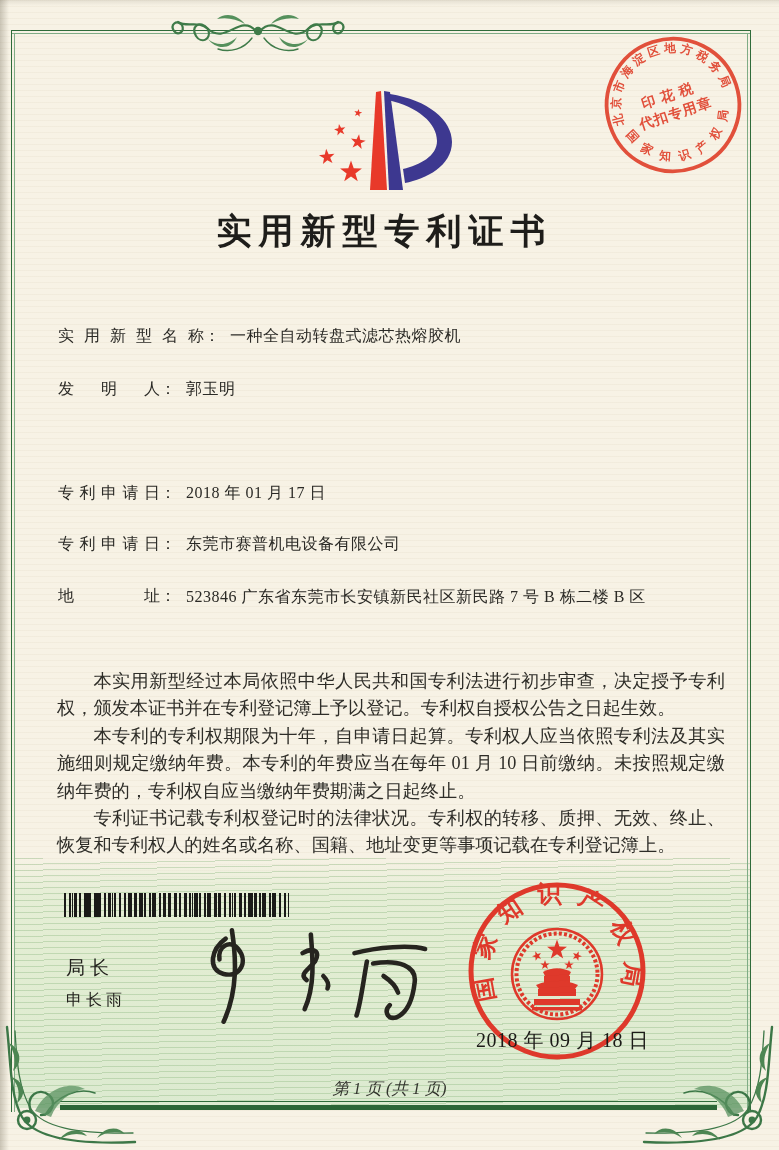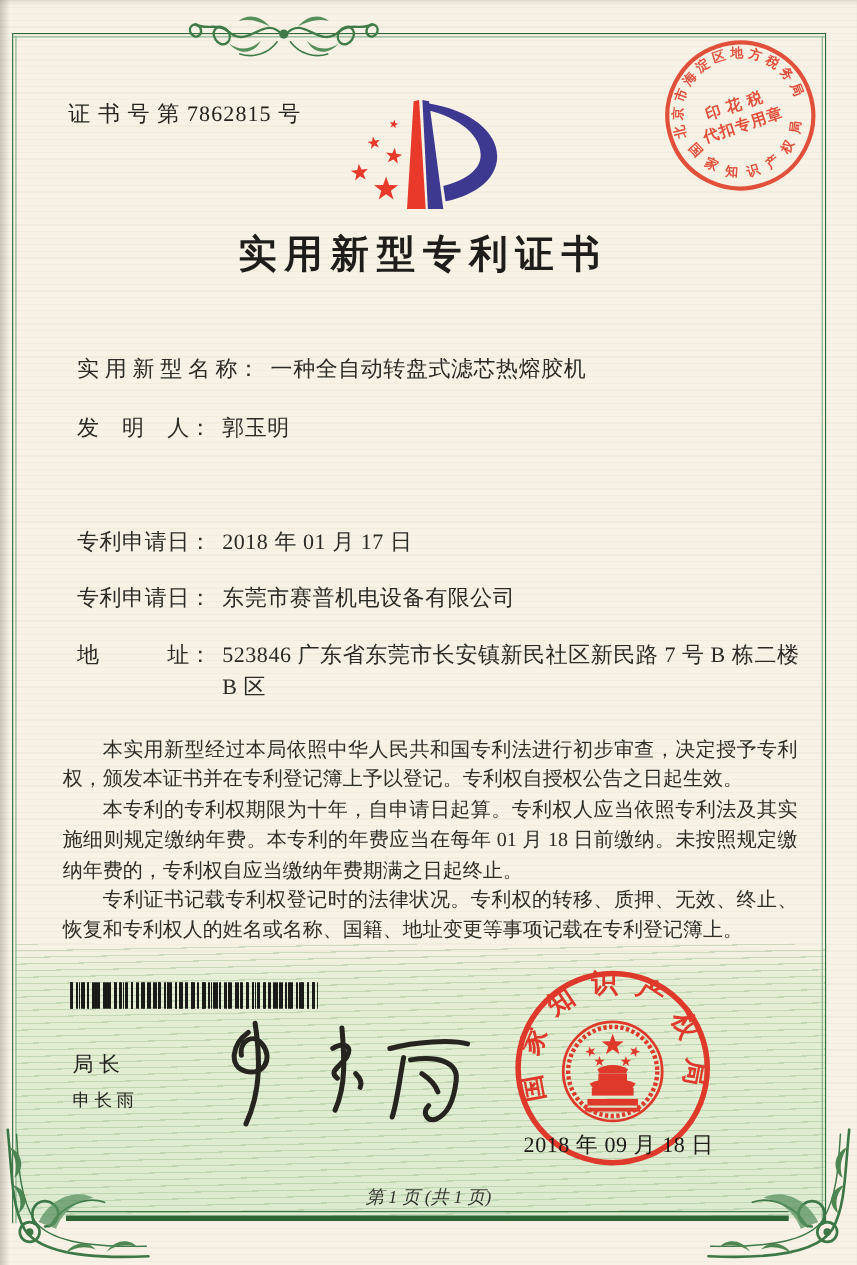--- a/index.html
+++ b/index.html
@@ -31,21 +31,21 @@
   .top-orn{left:168px;top:5px;width:180px;height:50px;}
   .corner-l{left:1px;top:1025px;width:138px;height:124px;}
   .corner-r{right:1px;top:1025px;width:138px;height:124px;transform:scaleX(-1);}
   
   .cert-no{position:absolute;left:62px;top:90px;font-size:20px;letter-spacing:1px;color:#24231f;}
   .logo{position:absolute;left:306px;top:84px;width:160px;height:122px;}
   .tax-stamp{position:absolute;left:600px;top:32px;width:146px;height:146px;transform:rotate(-18deg);opacity:.93;}
   .title{position:absolute;left:12px;right:29px;top:208px;text-align:center;
          font-size:35px;font-weight:600;letter-spacing:7px;padding-left:7px;color:#1e1d1a;}
   
-  .frow{position:absolute;left:58px;right:40px;font-size:20px;line-height:28px;white-space:nowrap;margin-left:12px;}
+  .frow{position:absolute;left:58px;right:40px;font-size:16px;line-height:28px;white-space:nowrap;}
   .flabel{display:inline-block;width:102px;text-align:justify;text-align-last:justify;vertical-align:top;}
   .flabel.w6{width:146px;}
   .fcolon{display:inline-block;vertical-align:top;}
   .fvalue{display:inline-block;vertical-align:top;margin-left:10px;letter-spacing:.5px;}
   .fvalue.wrap{width:535px;white-space:normal;line-height:29px;}
   .grant{position:absolute;left:397px;top:0;}
   
   .paras{position:absolute;left:57px;top:668px;width:668px;font-size:18.2px;line-height:27.4px;
          text-align:justify;color:#2e2d28;}
   .paras p{margin:0;text-indent:2em;}
@@ -119,21 +119,20 @@
       <path d="M30,87 C24,70 38,62 48,70 C56,77 51,90 40,90"></path>
       <path d="M44,90 C56,70 78,62 94,68" stroke-width="1.6"></path>
       <path d="M8,18 C20,24 22,38 12,46 C16,34 12,26 8,18 Z" fill="#4d8653" stroke="none"></path>
       <path d="M10,52 C24,56 26,70 16,78 C20,66 16,58 10,52 Z" fill="#4d8653" stroke="none"></path>
       <path d="M58,115 C66,103 80,103 86,111 C76,107 66,109 58,115 Z" fill="#4d8653" stroke="none"></path>
       <path d="M96,113 C104,101 118,101 124,109 C114,105 104,107 96,113 Z" fill="#4d8653" stroke="none"></path>
       <path d="M34,86 C46,62 70,56 84,64 C70,66 56,76 50,92 Z" fill="#5a9160" stroke="none" opacity=".75"></path>
     </g>
   </svg>
 
-  <div class="cert-no">证 书 号 第 7862815 号</div>
 
   <svg class="logo" viewBox="0 0 160 122">
     <defs>
       <path id="starA" d="M0,-10 L-2.35,-3.24 L-9.51,-3.09 L-3.8,1.24 L-5.88,8.09 L0,4 L5.88,8.09 L3.8,1.24 L9.51,-3.09 L2.35,-3.24 Z"></path>
     </defs>
     <g fill="#e8392a">
       <use href="#starA" transform="translate(52,29) scale(.42) rotate(12)"></use>
       <use href="#starA" transform="translate(34,46) scale(.6) rotate(-10)"></use>
       <use href="#starA" transform="translate(52,58) scale(.78) rotate(8)"></use>
       <use href="#starA" transform="translate(21,73) scale(.82) rotate(-6)"></use>
@@ -175,21 +174,21 @@
   </div>
   <div class="frow" style="top:530px">
     <span class="flabel">专利申请日</span><span class="fcolon">：</span><span class="fvalue">东莞市赛普机电设备有限公司</span>
   </div>
   <div class="frow" style="top:582px">
     <span class="flabel">地址</span><span class="fcolon">：</span><span class="fvalue wrap">523846 广东省东莞市长安镇新民社区新民路 7 号 B 栋二楼 B 区</span>
   </div>
 
   <div class="paras">
     <p>本实用新型经过本局依照中华人民共和国专利法进行初步审查，决定授予专利权，颁发本证书并在专利登记簿上予以登记。专利权自授权公告之日起生效。</p>
-    <p>本专利的专利权期限为十年，自申请日起算。专利权人应当依照专利法及其实施细则规定缴纳年费。本专利的年费应当在每年 01 月 18 日前缴纳。未按照规定缴纳年费的，专利权自应当缴纳年费期满之日起终止。</p>
+    <p>本专利的专利权期限为十年，自申请日起算。专利权人应当依照专利法及其实施细则规定缴纳年费。本专利的年费应当在每年 01 月 10 日前缴纳。未按照规定缴纳年费的，专利权自应当缴纳年费期满之日起终止。</p>
     <p>专利证书记载专利权登记时的法律状况。专利权的转移、质押、无效、终止、恢复和专利权人的姓名或名称、国籍、地址变更等事项记载在专利登记簿上。</p>
   </div>
 
   <div class="barcode"></div>
   <div class="director-title">局长</div>
   <div class="director-name">申长雨</div>
 
   <svg class="signature" viewBox="0 0 260 104">
     <g fill="none" stroke="#26241f" stroke-width="4.4" stroke-linecap="round" stroke-linejoin="round">
       <path d="M44,16 C30,26 26,46 42,50 C58,54 66,38 56,26 C48,16 36,24 38,36"></path>

